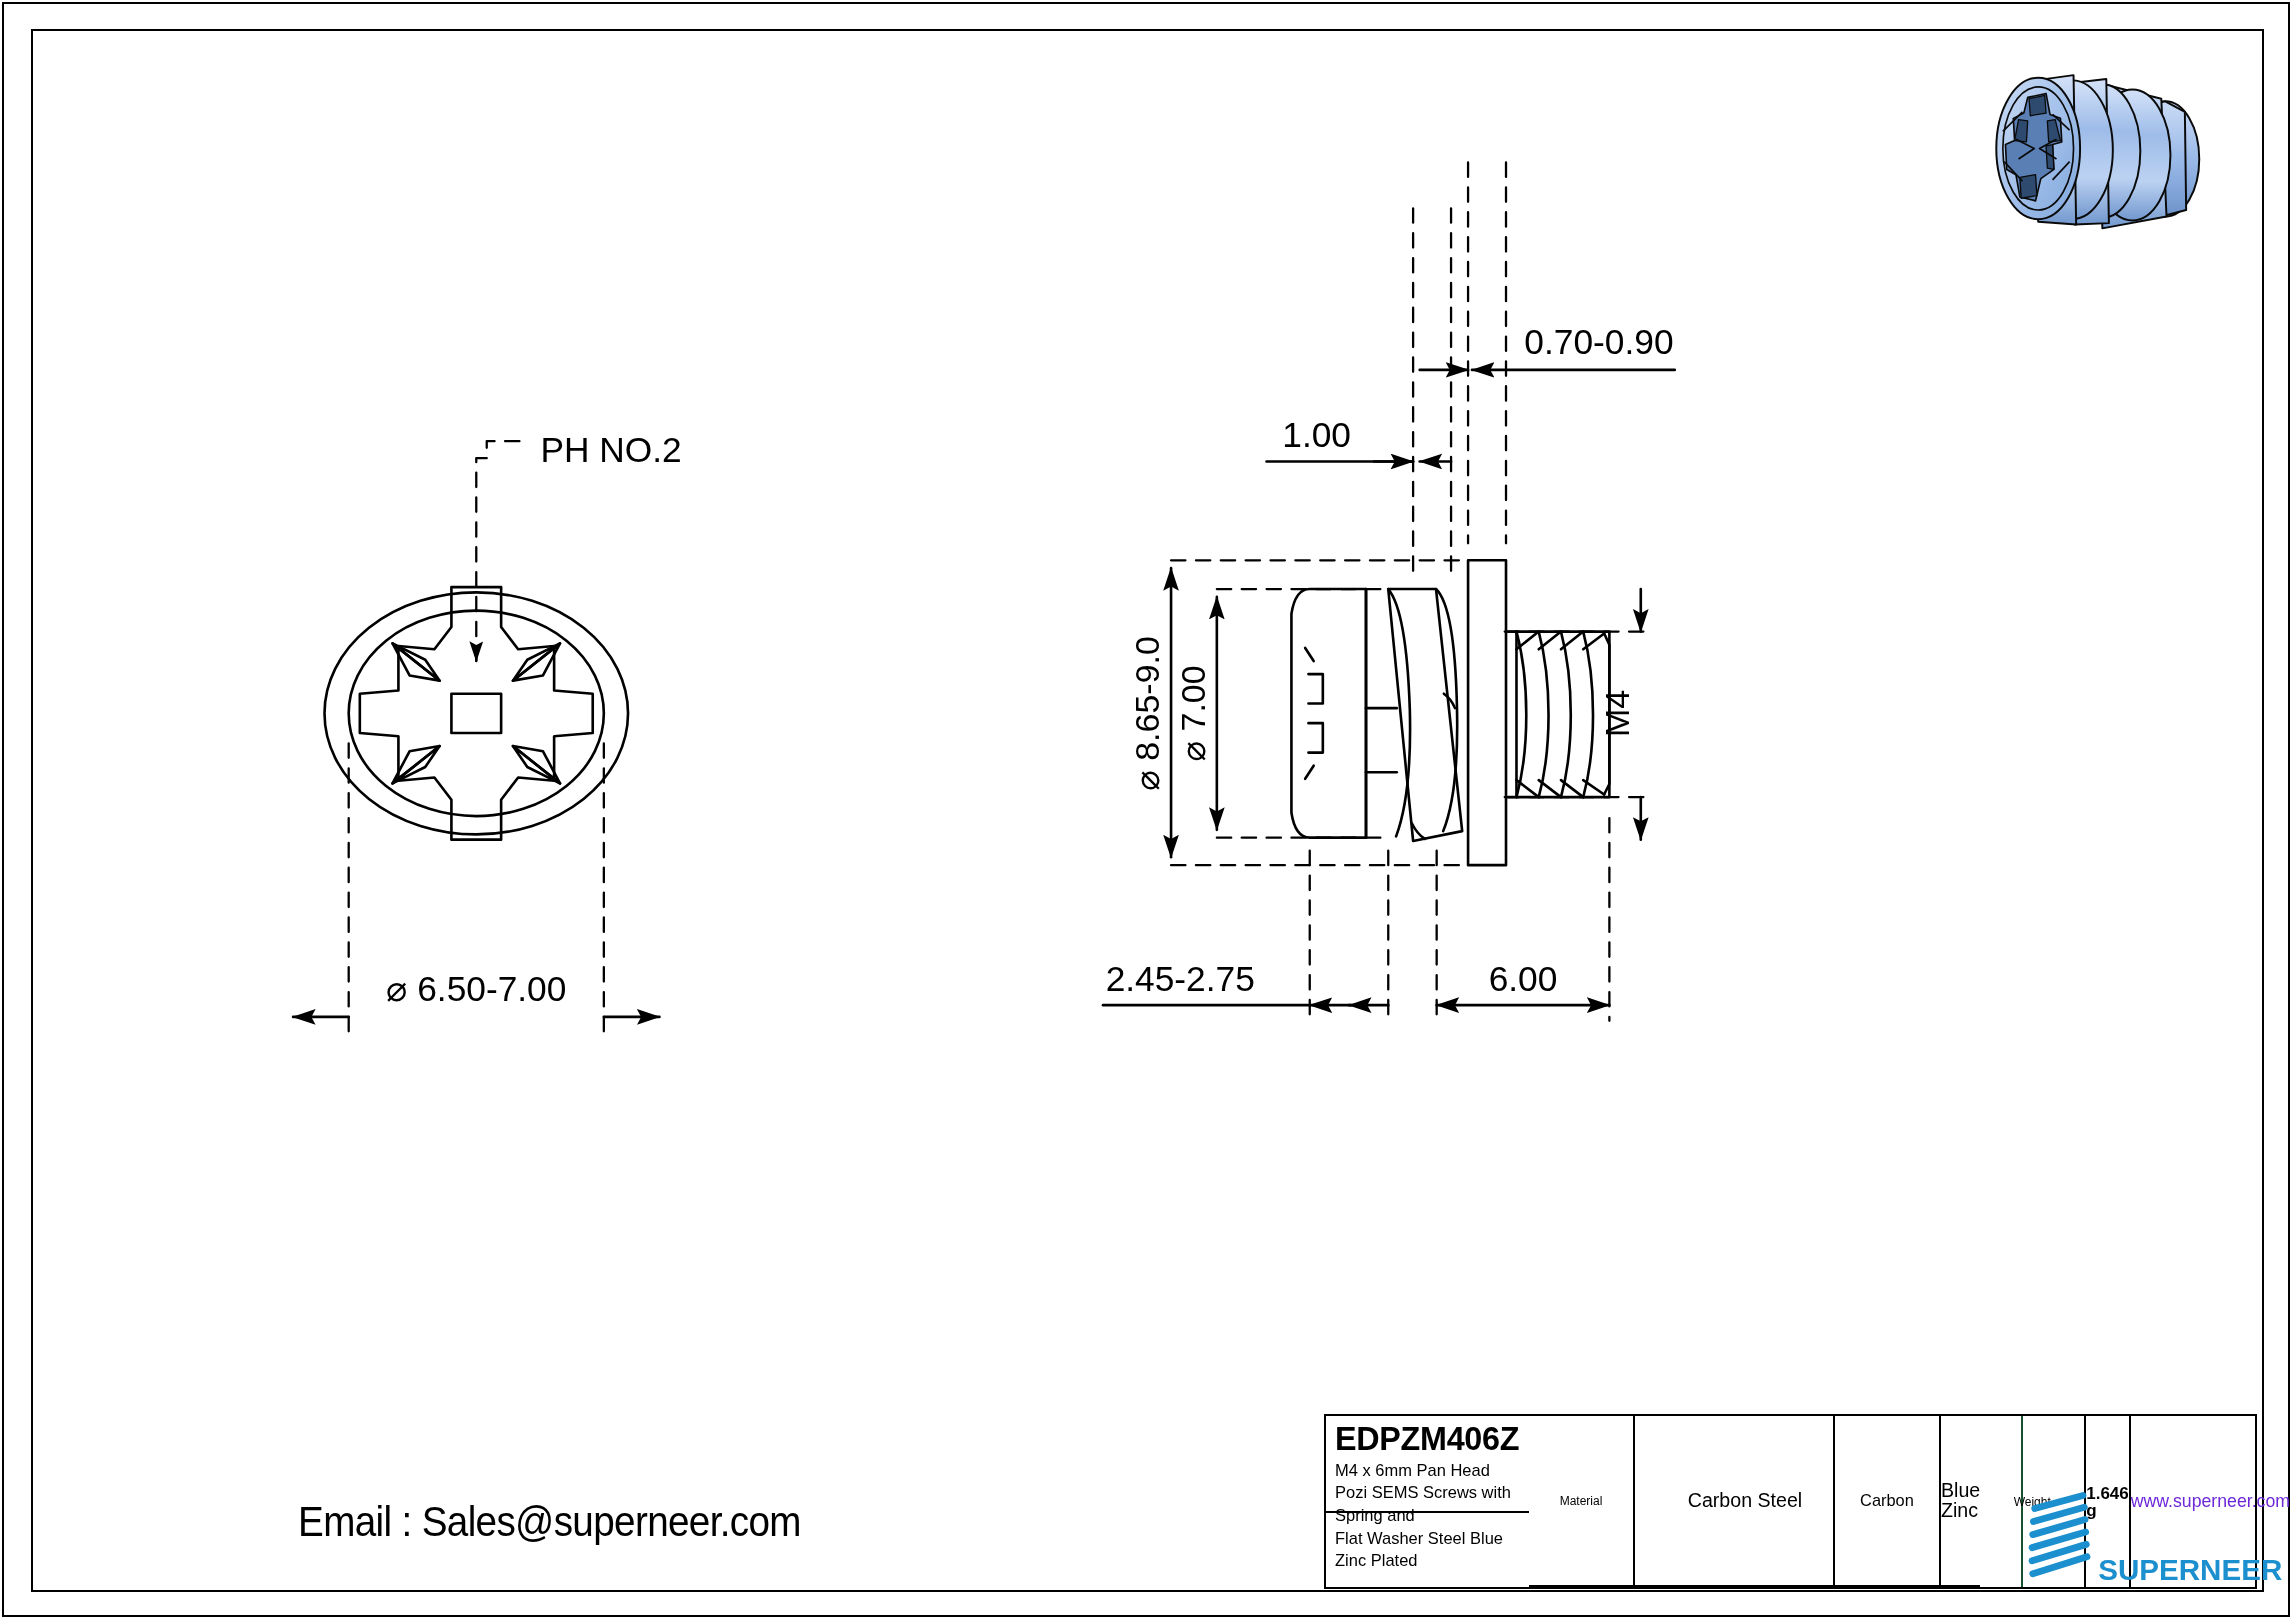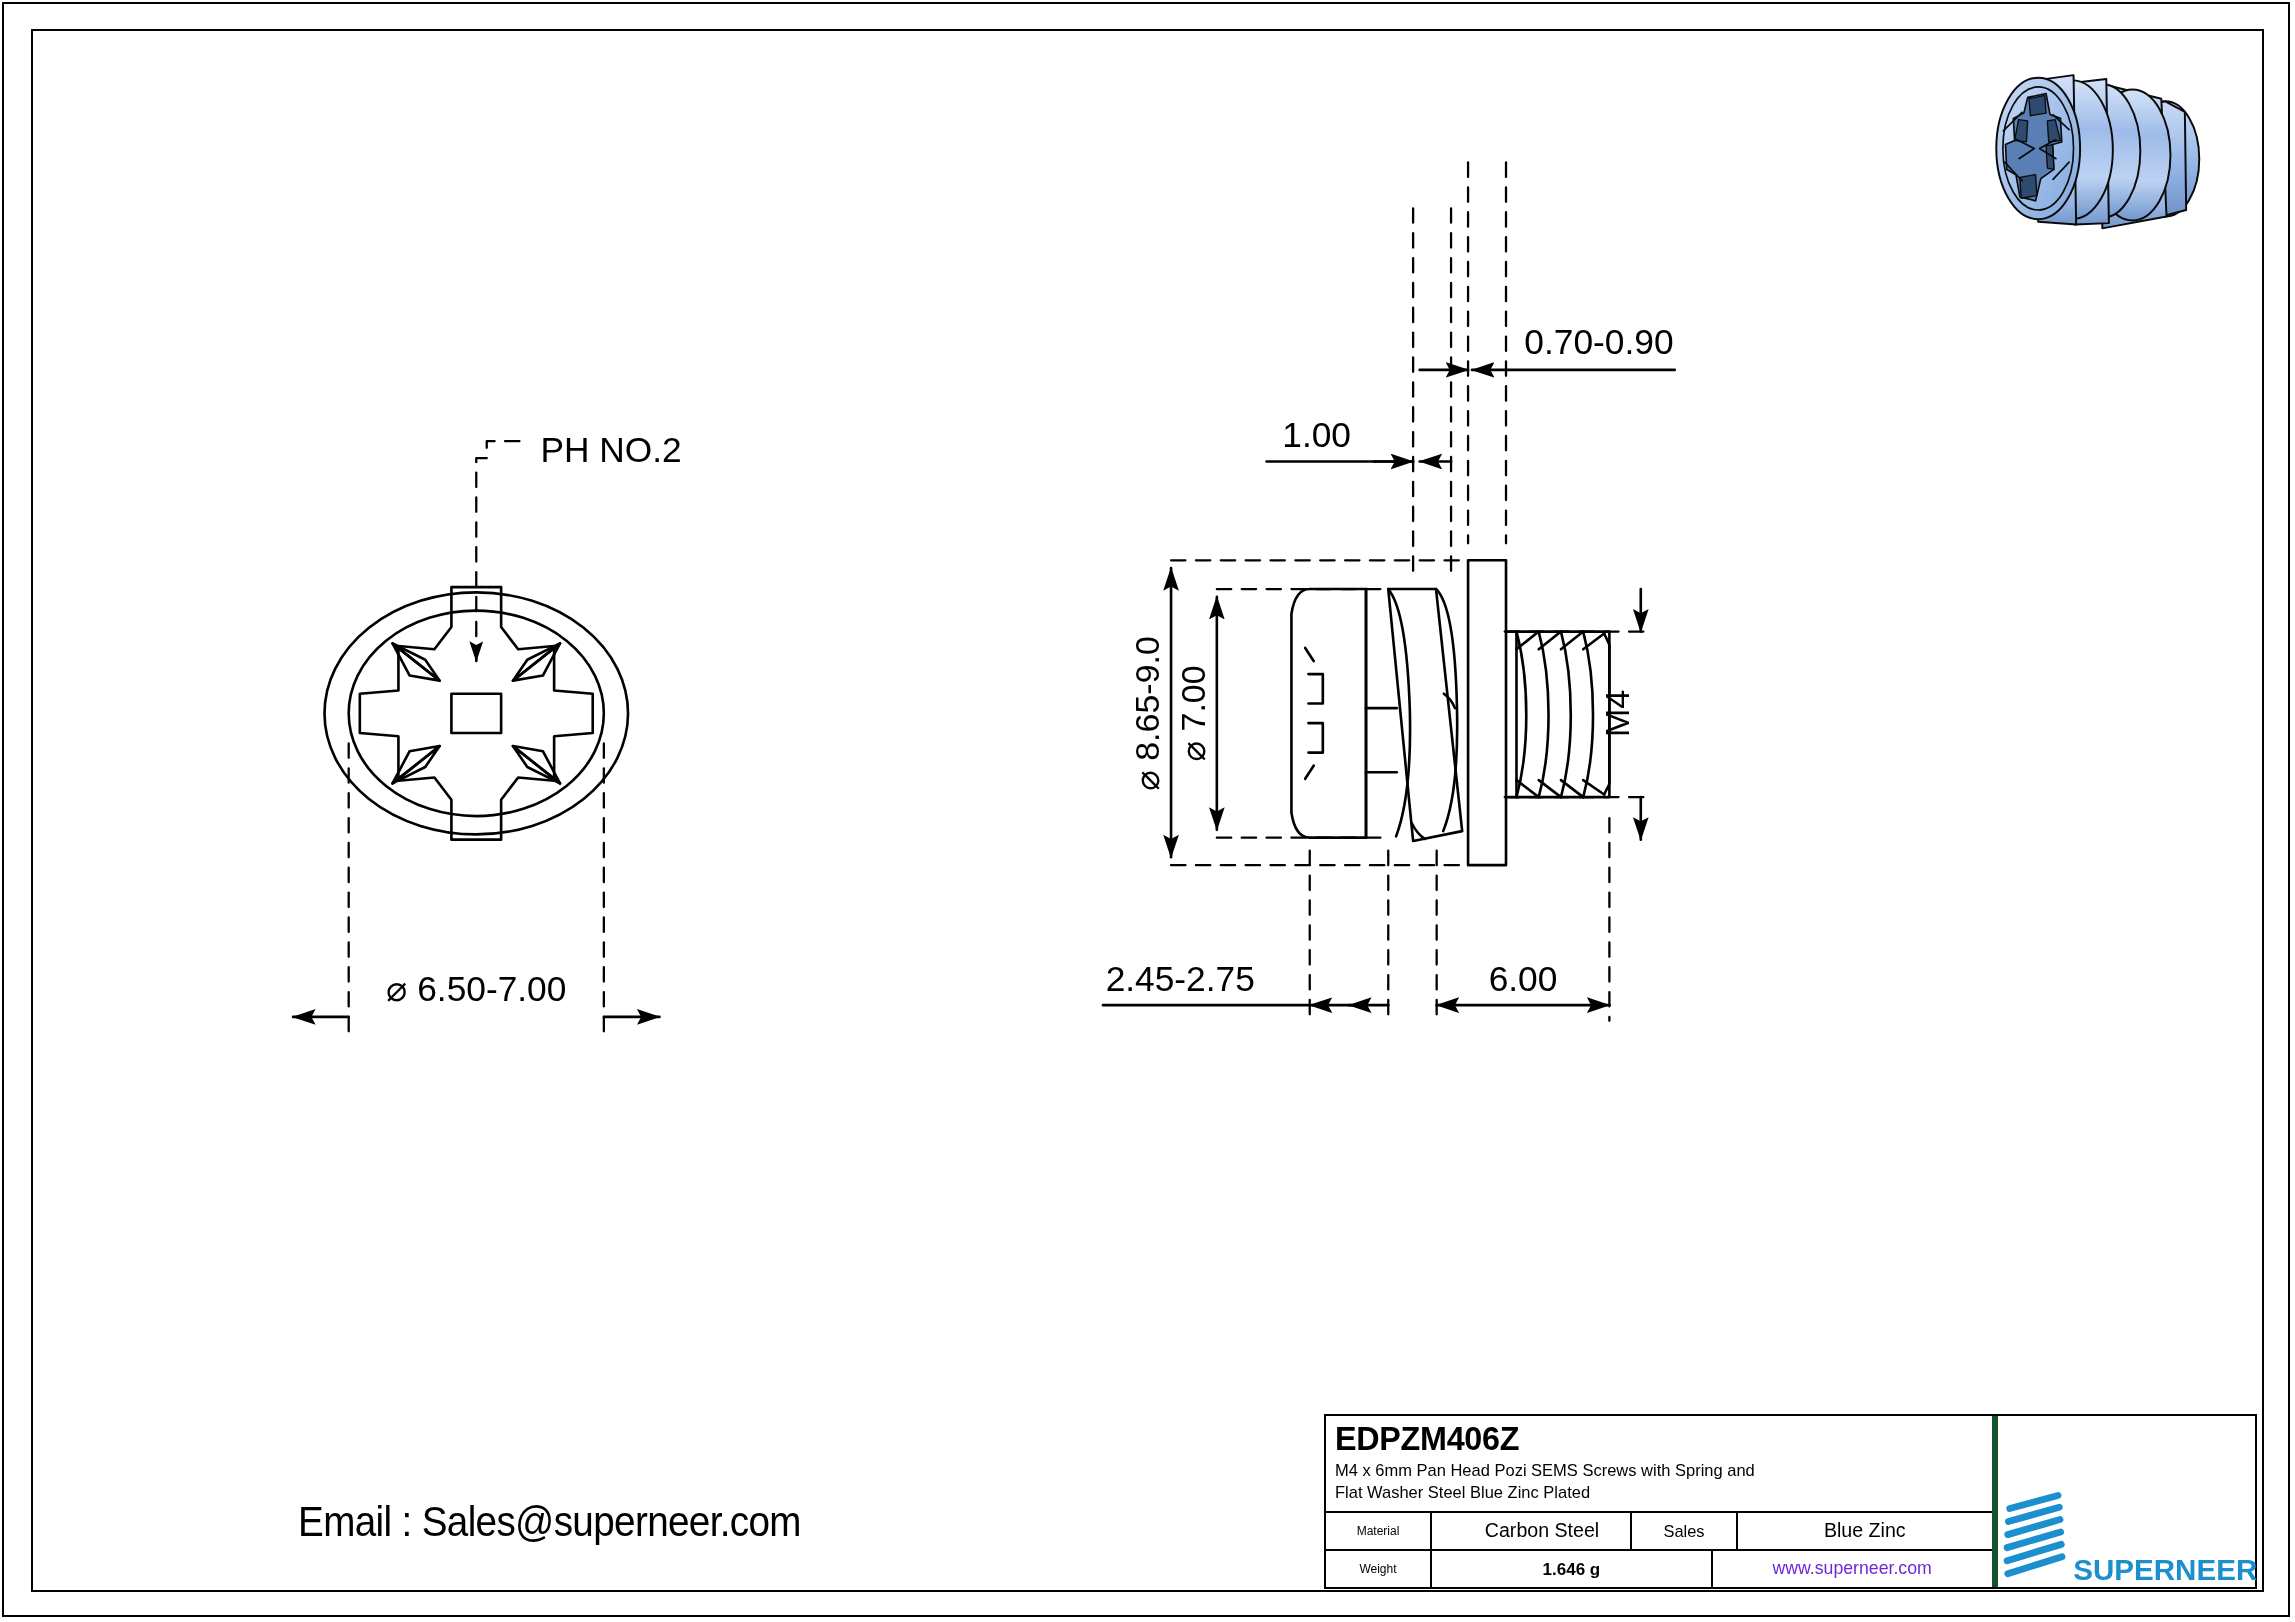--- a/index.html
+++ b/index.html
@@ -20,22 +20,22 @@
 
   
   #email-line{position:absolute;left:298px;top:1498px;
     font-size:42px;font-weight:400;letter-spacing:-0.7px;
     font-family:"Liberation Sans", sans-serif;white-space:nowrap;
     transform:scaleX(0.92);transform-origin:left center;}
 
   
   #title-block{position:absolute;left:1324px;top:1414px;width:933px;height:175px;
     border:2.6px solid #000;box-sizing:border-box;display:flex;background:#fff;}
-  #tb-left{width:697px;display:flex;flex-direction:column;
-    border-right:6px solid #14532d;box-sizing:border-box;}
+  #tb-left{width:697px;display:flex;flex-direction:row;
+    border-right:2px solid #14532d;box-sizing:border-box;}
   #tb-desc{height:97px;box-sizing:border-box;padding:5.2px 0 0 9.2px;
     border-bottom:2px solid #000;}
   #tb-partno{font-size:34px;font-weight:700;line-height:1.02;letter-spacing:-0.3px;
     transform:scaleX(0.95);transform-origin:left top;}
   #tb-descr{font-size:17px;line-height:1.33;margin-top:3.9px;
     transform:scaleX(0.97);transform-origin:left top;}
   .tb-row{display:flex;flex:1;min-height:0;}
   #tb-row1{border-bottom:2px solid #000;}
   .tb-cell{display:flex;align-items:center;justify-content:center;
     box-sizing:border-box;font-size:17px;line-height:1;}
@@ -277,21 +277,21 @@
       <div id="tb-partno">EDPZM406Z</div>
       <div id="tb-descr">
         <div>M4 x 6mm Pan Head Pozi SEMS Screws with Spring and</div>
         <div>Flat Washer Steel Blue Zinc Plated</div>
       </div>
     </div>
 
     <div class="tb-row" id="tb-row1">
       <div class="tb-cell c-label b-right">Material</div>
       <div class="tb-cell c-mat b-right">Carbon Steel</div>
-      <div class="tb-cell c-fin b-right">Sales</div>
+      <div class="tb-cell c-fin b-right">Carbon</div>
       <div class="tb-cell c-finval">Blue Zinc</div>
     </div>
 
     <div class="tb-row" id="tb-row2">
       <div class="tb-cell c-label b-right">Weight</div>
       <div class="tb-cell c-weightval b-right">1.646 g</div>
       <div class="tb-cell c-url">
         <span class="url-text">www.superneer.com</span>
       </div>
     </div>

